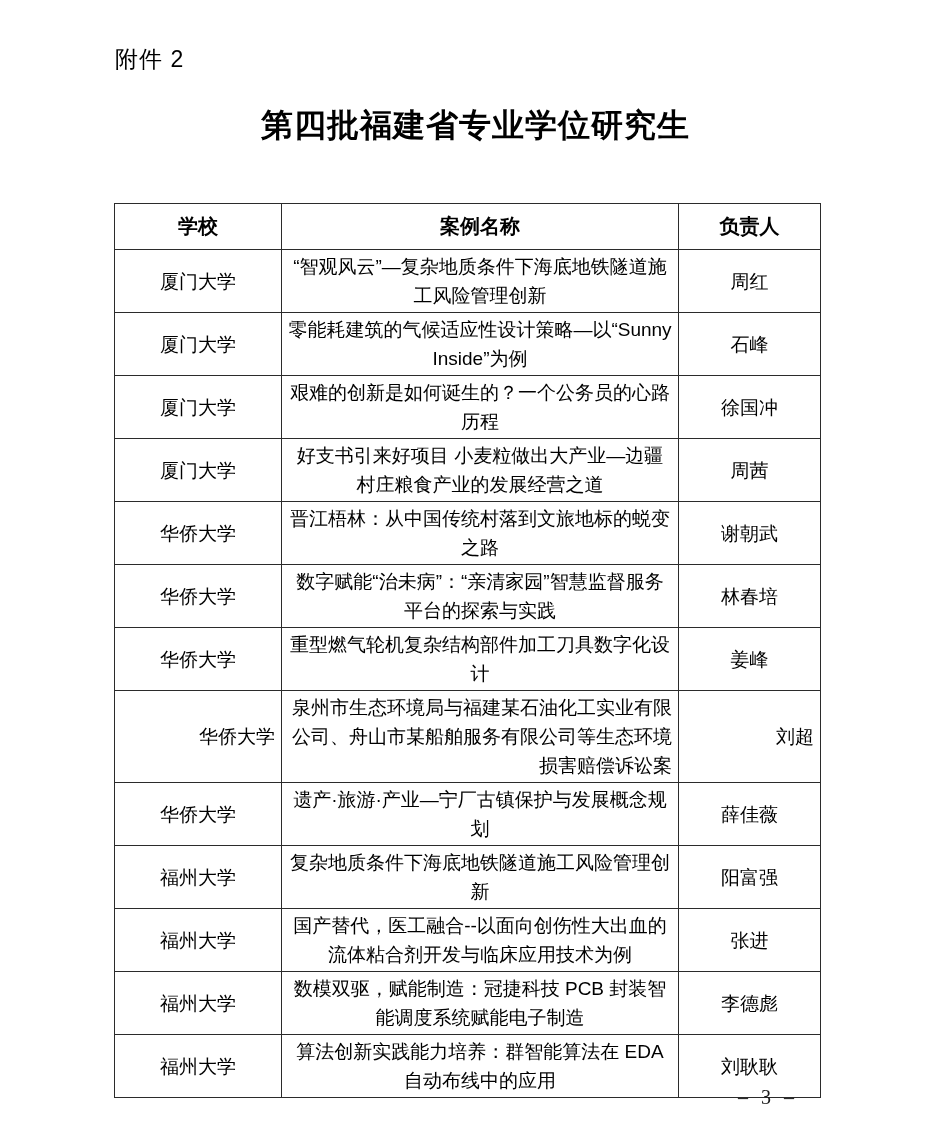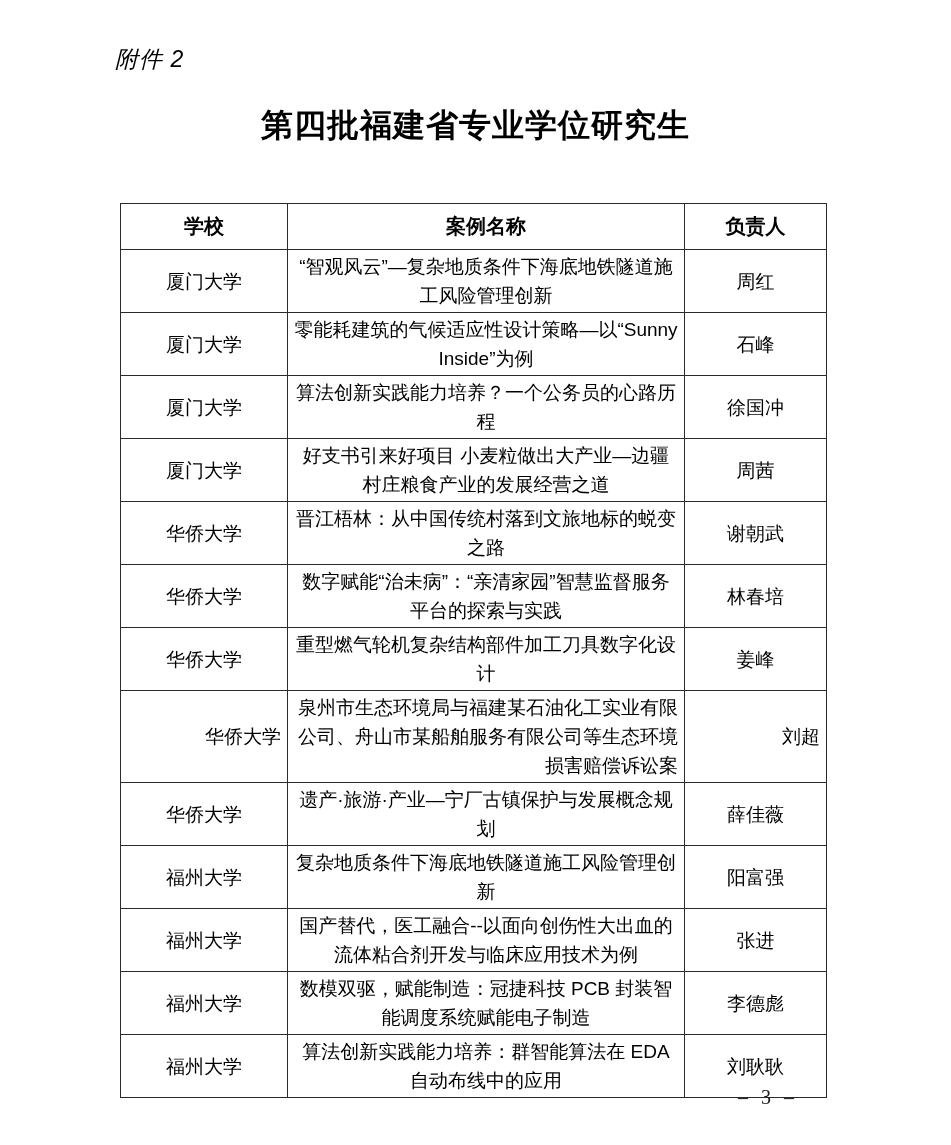--- a/index.html
+++ b/index.html
@@ -13,37 +13,36 @@
     color: #000000;
     overflow: hidden;
   }
   .attachment-label {
     position: absolute;
     left: 115px;
     top: 44px;
     font-size: 23px;
     letter-spacing: 1px;
     color: #000000;
-    font-style: italic;
   }
   .doc-title {
     position: absolute;
     top: 94px;
     left: 0;
     width: 100%;
     text-align: center;
     font-size: 32px;
     font-weight: 600;
     line-height: 63px;
     letter-spacing: 1px;
     color: #000000;
   }
   table.case-table {
     position: absolute;
-    left: 120px;
+    left: 114px;
     top: 203px;
     width: 706px;
     border-collapse: collapse;
     table-layout: fixed;
   }
   .case-table th, .case-table td {
     border: 1.5px solid #2b2b2b;
     text-align: center;
     vertical-align: middle;
     font-size: 19px;
@@ -103,21 +102,21 @@
         <td>“智观风云”—复杂地质条件下海底地铁隧道施工风险管理创新</td>
         <td>周红</td>
       </tr>
       <tr>
         <td>厦门大学</td>
         <td>零能耗建筑的气候适应性设计策略—以“Sunny Inside”为例</td>
         <td>石峰</td>
       </tr>
       <tr>
         <td>厦门大学</td>
-        <td>算法创新实践能力培养？一个公务员的心路历程</td>
+        <td>艰难的创新是如何诞生的？一个公务员的心路历程</td>
         <td>徐国冲</td>
       </tr>
       <tr>
         <td>厦门大学</td>
         <td>好支书引来好项目 小麦粒做出大产业—边疆村庄粮食产业的发展经营之道</td>
         <td>周茜</td>
       </tr>
       <tr>
         <td>华侨大学</td>
         <td>晋江梧林：从中国传统村落到文旅地标的蜕变之路</td>

